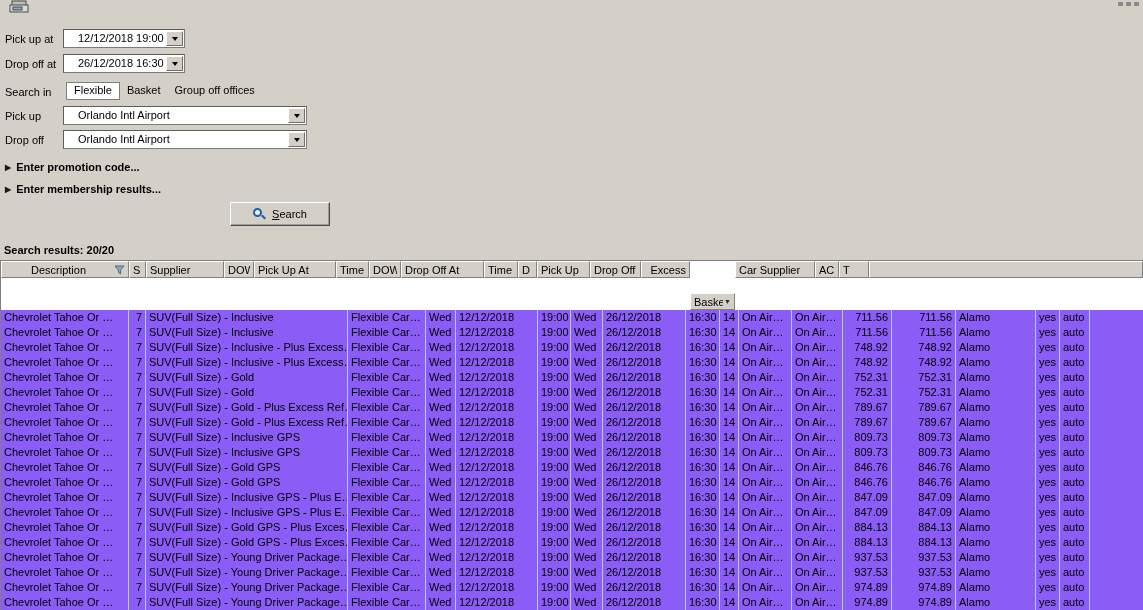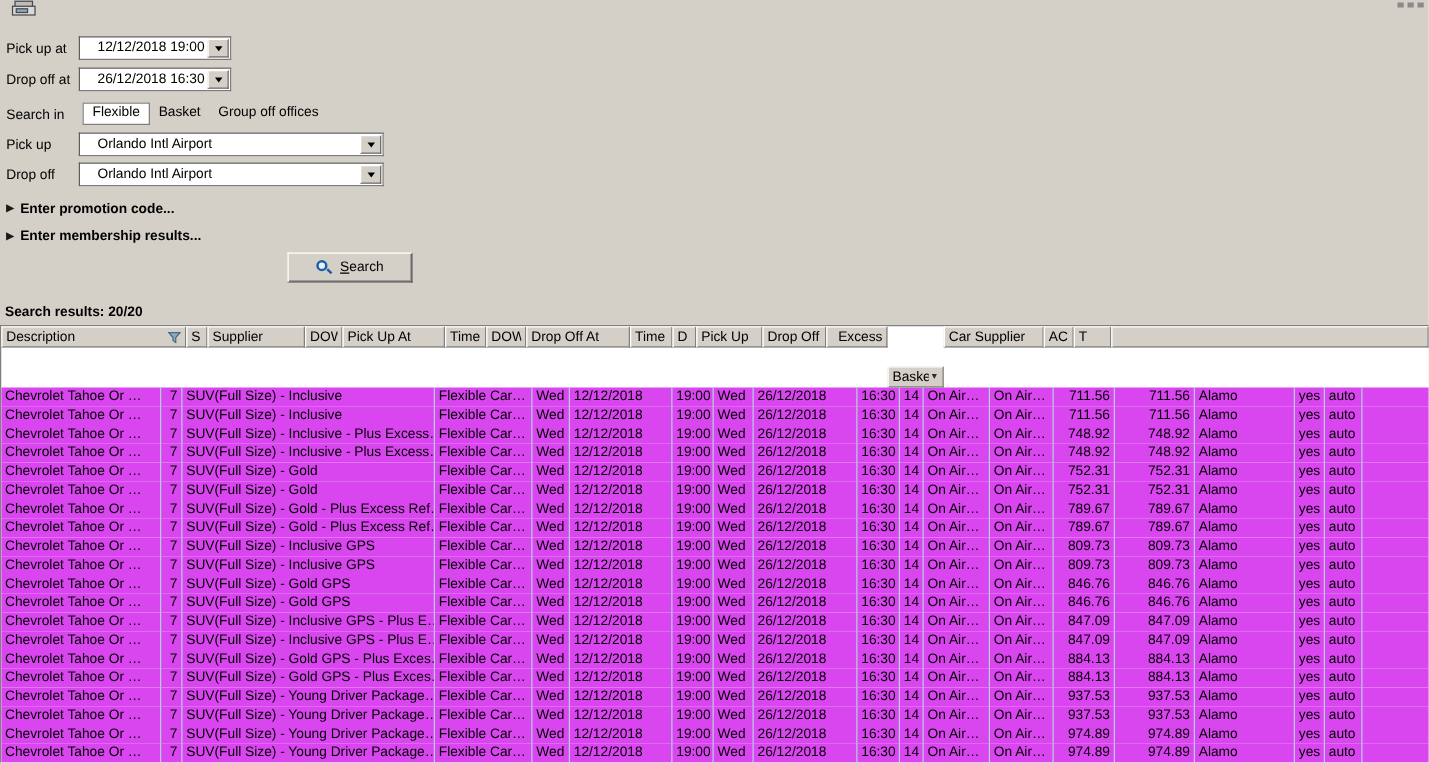--- a/index.html
+++ b/index.html
@@ -79,21 +79,21 @@
     padding:0 3px; display:flex; align-items:center;
     overflow:hidden; white-space:nowrap; flex:0 0 auto;
   }
   .hcell .lbl { flex:1; overflow:hidden; }
   .hcell.hright .lbl { text-align:right; }
   .hcell.filler { flex:1 1 auto; }
   .sort { font-size:7px; margin-left:1px; color:#2a2a2a; }
   .funnel { margin-left:2px; display:flex; align-items:center; }
 
   .gbody { width:100%; }
-  .grow { display:flex; height:15px; background:#d946ef; }
+  .grow { display:flex; height:15px; background:#8b5cf6; }
   .gcell {
     border-right:1px solid #b4cbe2;
     padding:0 3px; line-height:15px;
     overflow:hidden; white-space:nowrap; flex:0 0 auto;
   }
   .gcell.right { text-align:right; }
 </style>
 </head>
 <body>
 
@@ -163,21 +163,21 @@
       <span class="lens"></span>
       <span class="handle"></span>
     </span>
   <span><u>S</u><span>earch</span></span>
 </button>
 
 <div class="results-label">Search results: 20/20</div>
 
 <div class="panel">
   <div class="ghead">
-      <div class="hcell" style="width: 148px;">
+      <div class="hcell" style="width: 128px; text-align: center;">
         <span class="lbl">Description</span>
         <span class="funnel">
           <svg width="11" height="10" viewBox="0 0 11 10">
             <path d="M1 1h9L6.6 5v4L4.4 7.4V5z" fill="#8fa8c0" stroke="#4a6a8a" stroke-width="1"></path>
           </svg>
         </span>
       </div>
       <div class="hcell" style="width: 17px;">
         <span class="lbl">S</span>
       </div>

